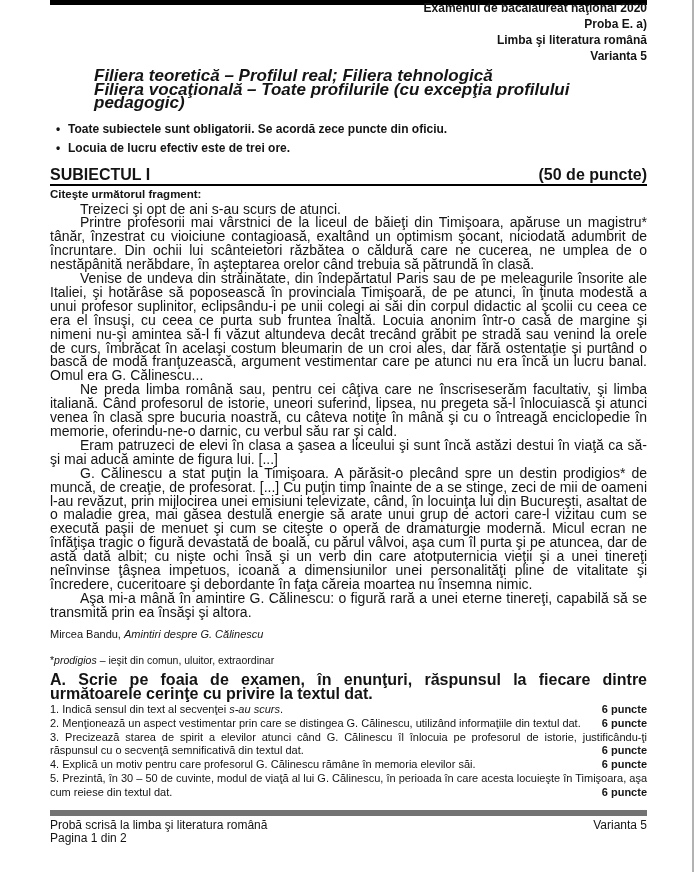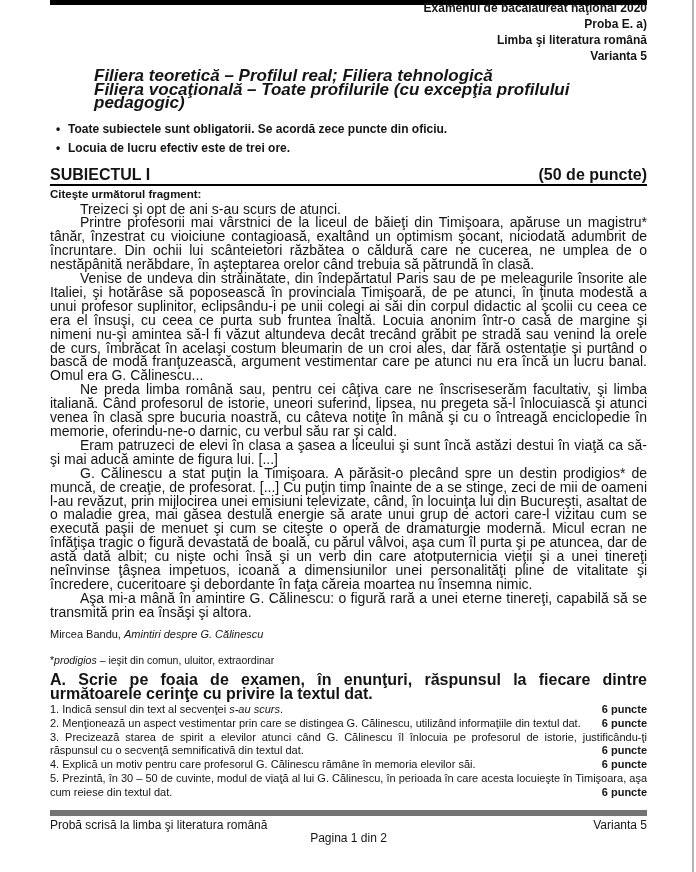--- a/index.html
+++ b/index.html
@@ -66,21 +66,21 @@
   }
   .question i { font-style: italic; margin-top: 36px; }
 
   .footer {
     position: absolute; left: 50px; width: 597px; top: 810px;
     border-top: 6px solid #737373; padding-top: 3px;
     font-size: 12px; line-height: 13px;
   }
   .footer-row1 { display: flex; justify-content: space-between; }
   .footer-filiera { font-style: italic; }
-  .footer-page { text-align: center; }
+  .footer-page { }
 </style>
 </head>
 <body>
 
 <div class="page">
   <div class="artifact-bar"></div>
   <div class="edge-line"></div>
 
   <div class="content">
 

